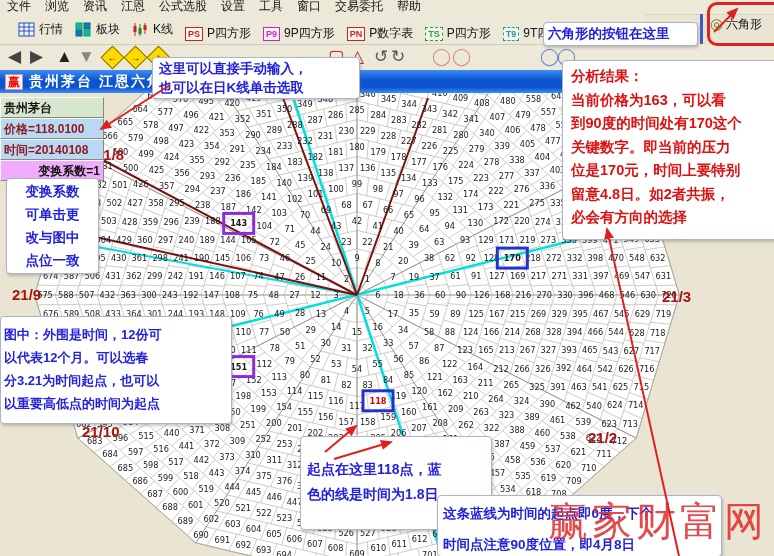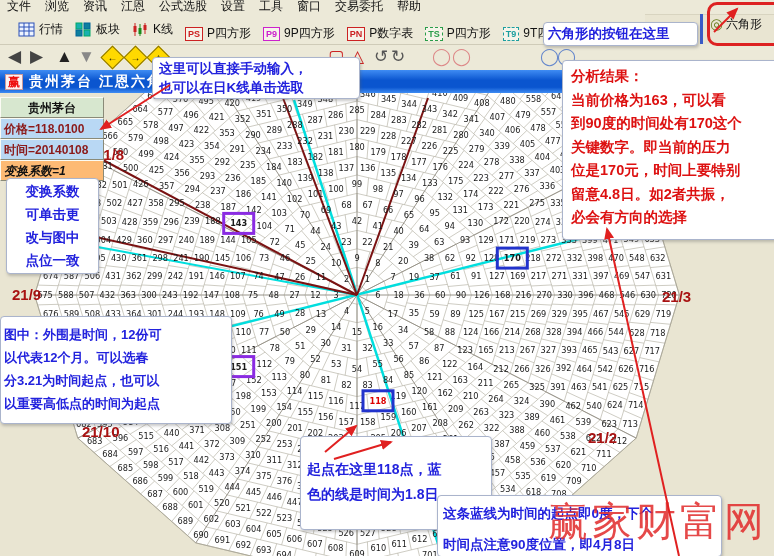--- a/index.html
+++ b/index.html
@@ -19,23 +19,23 @@
   #toolbar2{position:absolute;left:0;top:44px;width:774px;height:26px;background:#ece9d8;border-bottom:1px solid #cfcbb8;z-index:20;}
   .t2-icon{position:absolute;top:3px;font-size:17px;line-height:20px;}
   .diamond{position:absolute;top:5px;width:15px;height:15px;background:#ffd900;border:1px solid #8a7400;transform:rotate(45deg);}
   .diamond span{position:absolute;left:0;top:0;width:15px;height:15px;transform:rotate(-45deg);font-size:10px;line-height:15px;text-align:center;color:#111;font-weight:bold;}
   #titlebar{position:absolute;left:0;top:70px;width:774px;height:23px;background:linear-gradient(#3f8cf3,#0a55cf 45%,#0a55cf 75%,#3f8cf3);z-index:20;display:flex;align-items:center;}
   #title-logo{color:#e11;background:#fff2f2;border:1px solid #c99;font-size:12px;font-weight:bold;line-height:14px;padding:0 2px;margin:0 6px 0 5px;}
   #title-text{color:#fff;font-size:14px;font-weight:bold;letter-spacing:2px;}
   
   #panel{position:absolute;left:0;top:97px;width:104px;z-index:25;font-weight:bold;font-size:12px;}
   .p-row{height:18px;line-height:18px;padding:1px 3px 0 3px;border:1px solid;border-color:#fbfbf4 #8a8a78 #8a8a78 #fbfbf4;}
-  .p-green{background:#d7e7cf;color:#111;text-align:center;}
+  .p-green{background:#d7e7cf;color:#111;text-align:left;}
   .p-blue{background:#b9d8f4;color:#8b1a1a;text-align:left;}
-  .p-coef{background:#fdba74;color:#111;text-align:left;font-style:italic;}
+  .p-coef{background:#f0abfc;color:#111;text-align:right;}
   
   .callout{position:absolute;background:#fff;border:1px solid #aab4cc;border-radius:4px;box-shadow:1px 2px 3px rgba(100,100,100,.35);color:#2222dd;font-weight:bold;white-space:pre-line;z-index:40;}
   #note-input{left:152px;top:57px;width:194px;height:38px;font-size:13.5px;line-height:19px;padding:1px 6px;}
   #note-button{left:543px;top:22px;width:145px;height:22px;font-size:13.5px;line-height:22px;padding:0 4px;z-index:32;}
   #note-coef{left:6px;top:178px;width:77px;height:92px;font-size:13.5px;line-height:23px;padding:1px 7px;text-align:center;}
   #note-wheel{left:0px;top:316px;width:224px;height:94px;font-size:13px;line-height:23px;padding:6px 3px;}
   #note-start{left:300px;top:436px;width:178px;height:52px;font-size:14px;line-height:25px;padding:20px 6px;}
   #note-blueline{left:437px;top:495px;width:273px;height:56px;font-size:13.5px;line-height:31px;padding:2px 5px;}
   #note-analysis{left:562px;top:60px;width:210px;height:172px;font-size:14.5px;line-height:23.5px;padding:4px 2px 2px 8px;color:#dd1111;}
   

